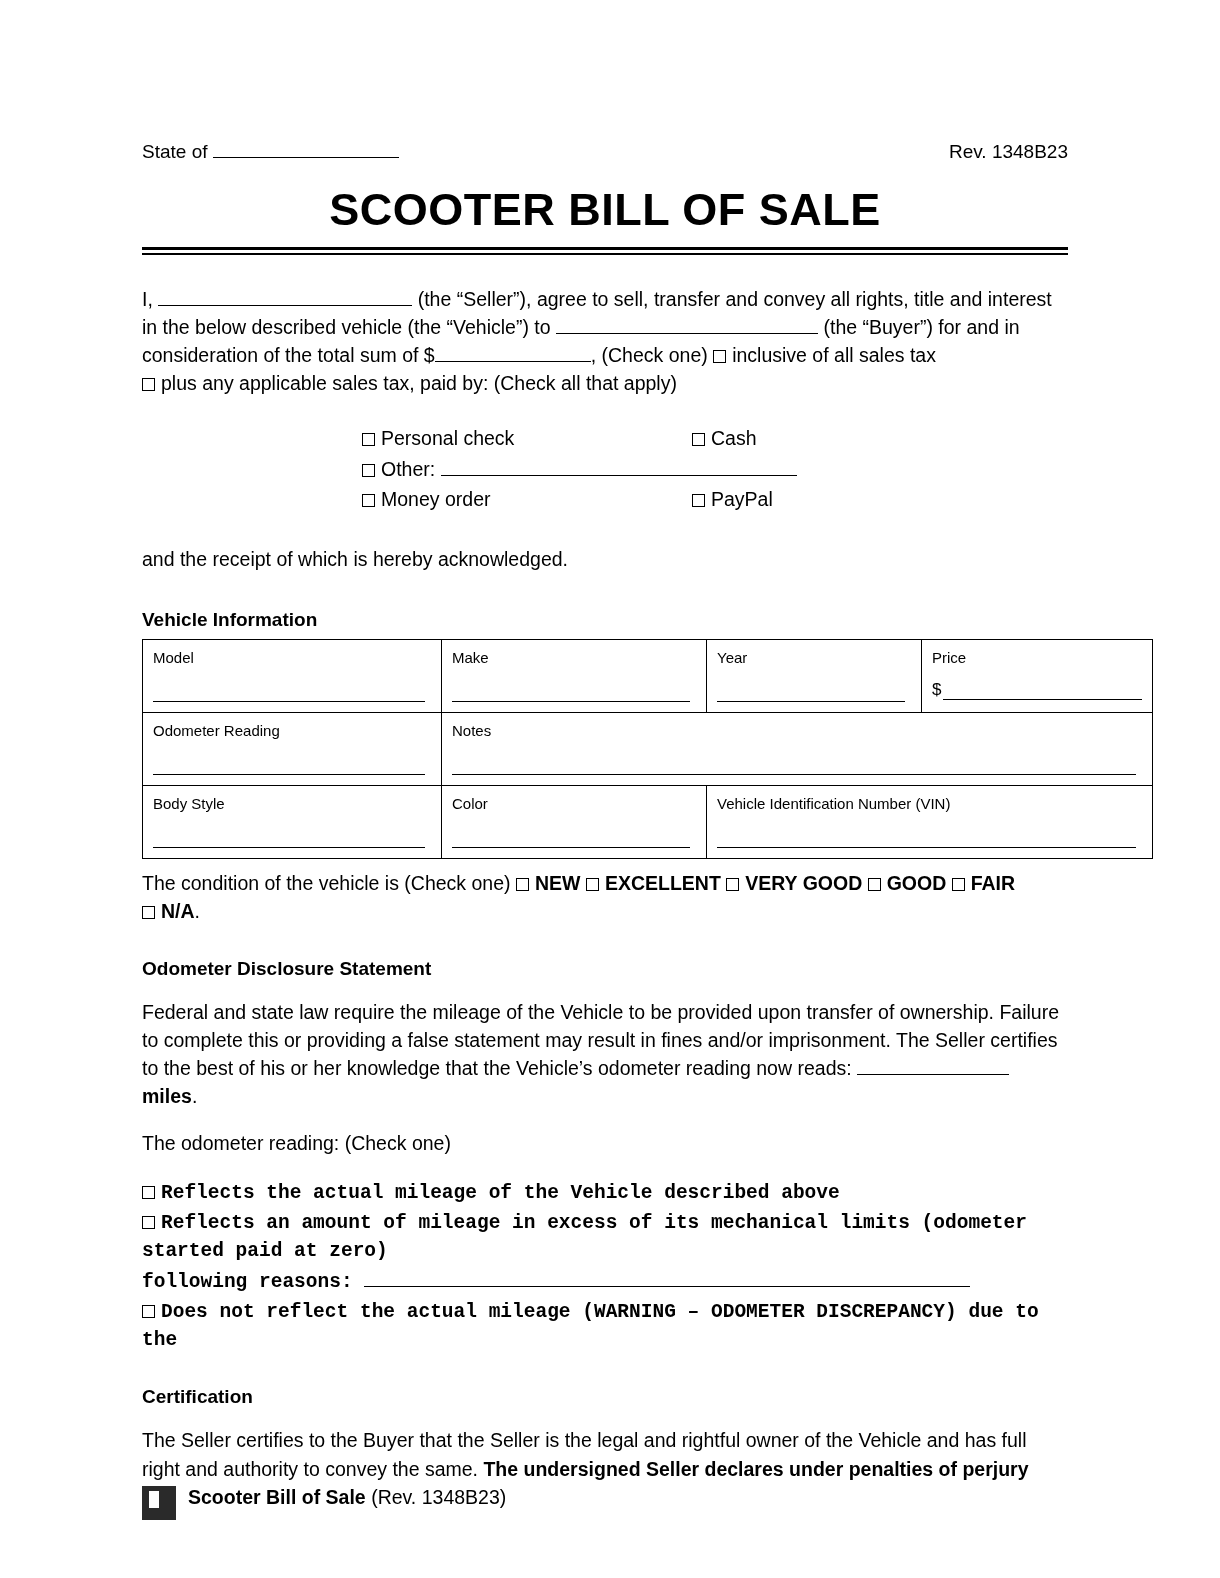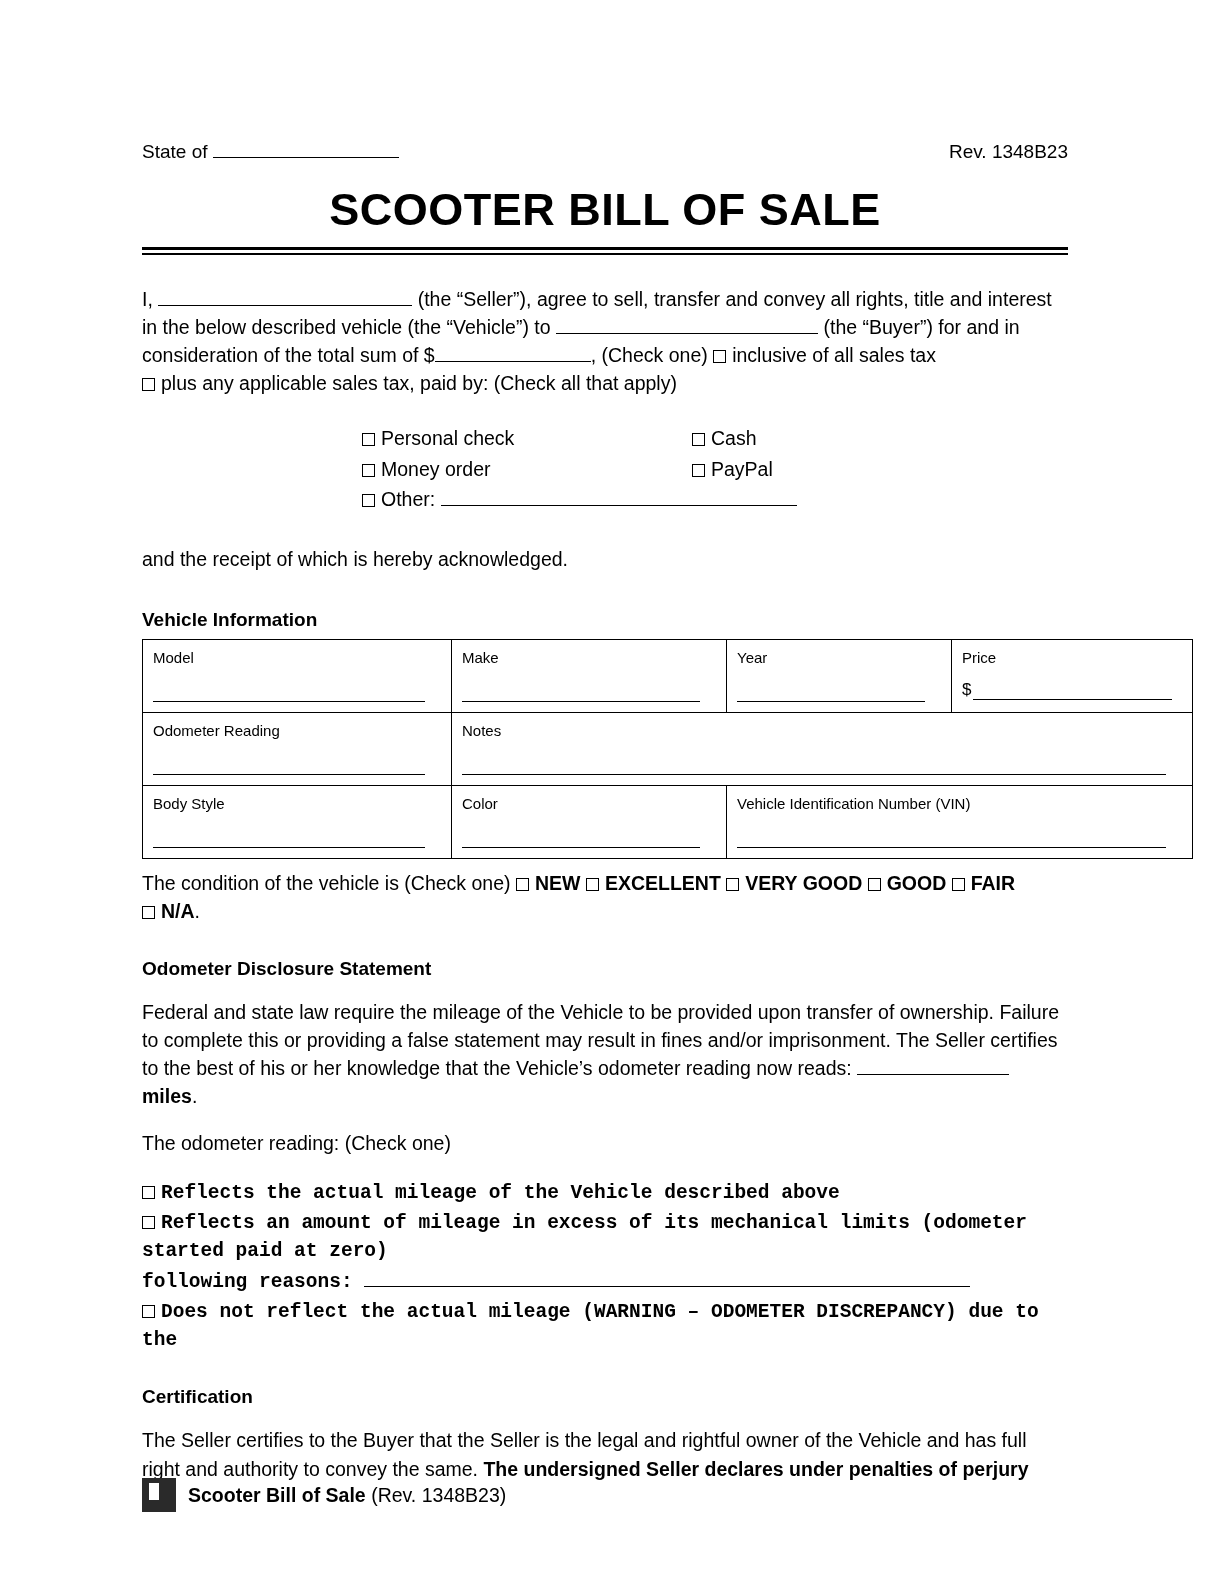--- a/index.html
+++ b/index.html
@@ -92,21 +92,21 @@
     font-weight: bold;
   }
   table.vehicle {
     margin-top: 8px;
     width: 926px;
     border-collapse: collapse;
     table-layout: fixed;
   }
   table.vehicle td {
     border: 1.5px solid #000;
-    padding: 10px 20px 6px 10px;
+    padding: 10px 10px 6px 10px;
     vertical-align: top;
     height: 56px;
   }
   .cell-label {
     font-size: 15px;
     line-height: 1.1;
   }
   .cell-line {
     border-bottom: 1.5px solid #000;
     height: 22px;
@@ -151,23 +151,22 @@
     line-height: 1.45;
     font-weight: bold;
   }
   .odo-list div {
     margin-bottom: 2px;
     font-family: Liberation Mono, monospace;
   }
   .footer {
     position: absolute;
     left: 142px;
-    bottom: 66px;
+    bottom: 58px;
     display: flex;
-    align-items: center;
   }
   .logo {
     width: 34px;
     height: 34px;
     background: #2a2a2a;
     position: relative;
     margin-right: 12px;
     flex: none;
   }
   .logo:after {
@@ -215,32 +214,32 @@
 
   <div class="payment-grid">
     <div class="pay-row">
       <div class="pay-col-left">
         <span class="chk"></span><span>Personal check</span>
       </div>
       <div>
         <span class="chk"></span><span>Cash</span>
       </div>
     </div>
-    <div class="pay-row">
-      <div class="pay-col-left">
-        <span class="chk"></span><span>Money order</span>
-      </div>
-      <div>
-        <span class="chk"></span><span>PayPal</span>
-      </div>
-    </div>
     <div class="pay-row pay-other">
       <div>
         <span class="chk"></span><span>Other:</span>
         <span class="blank-inline" style="width:356px;height:17px;"></span>
+      </div>
+    </div>
+    <div class="pay-row">
+      <div class="pay-col-left">
+        <span class="chk"></span><span>Money order</span>
+      </div>
+      <div>
+        <span class="chk"></span><span>PayPal</span>
       </div>
     </div>
   </div>
 
   <div class="ack">and the receipt of which is hereby acknowledged.</div>
 
   <div class="section-head">Vehicle Information</div>
 
   <table class="vehicle">
     <tbody>

